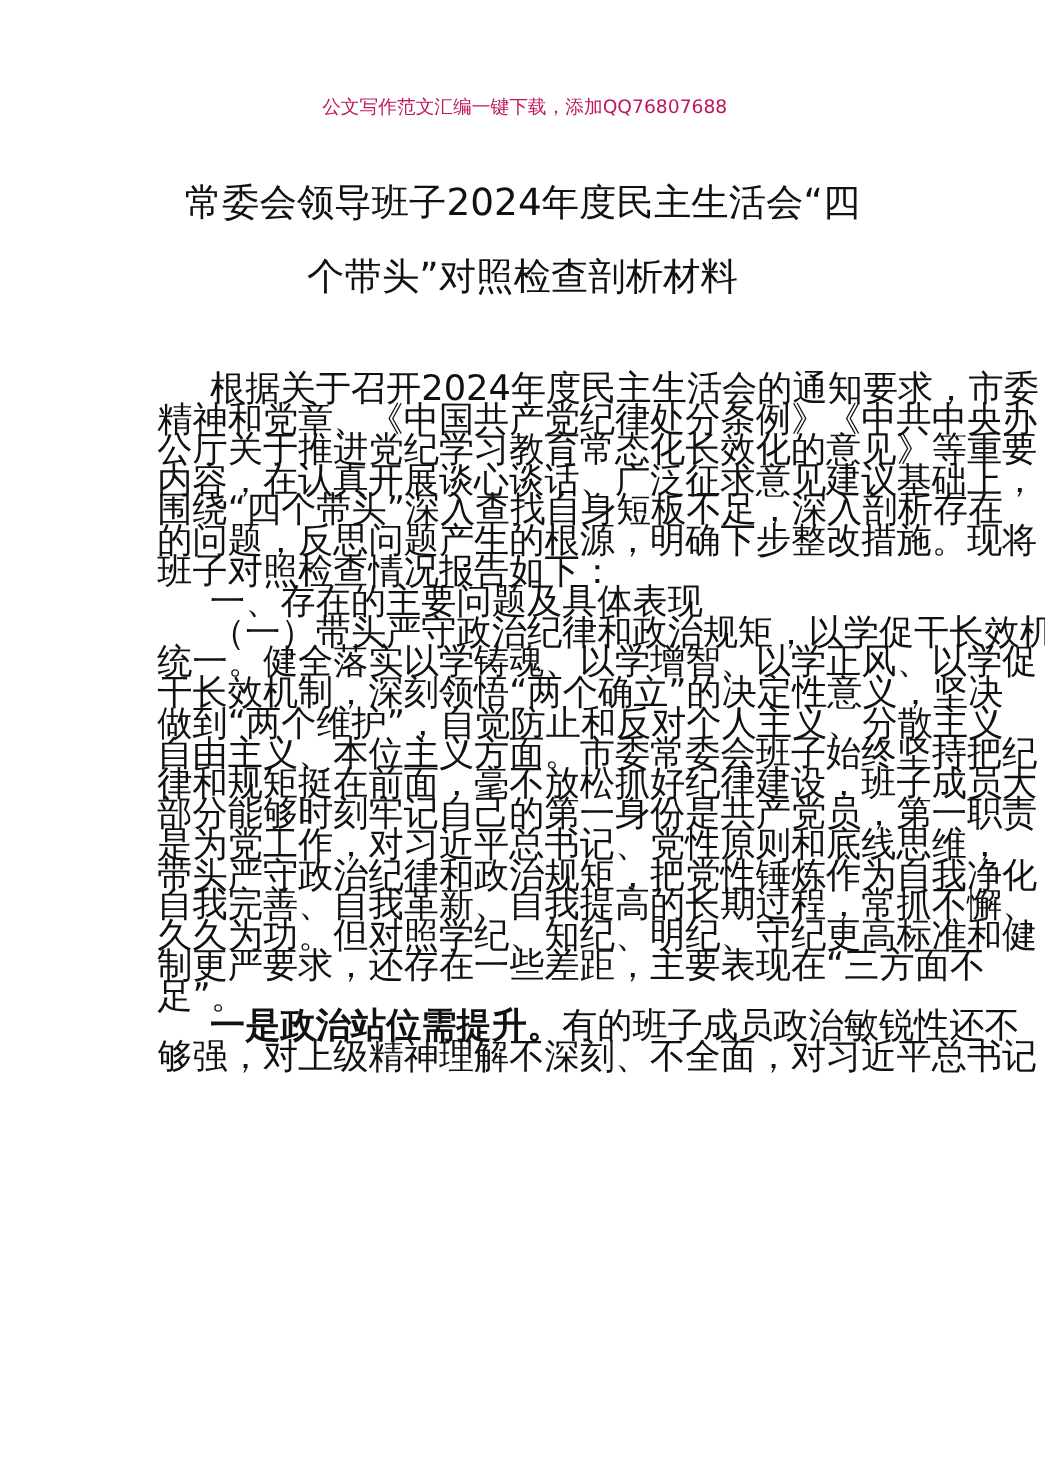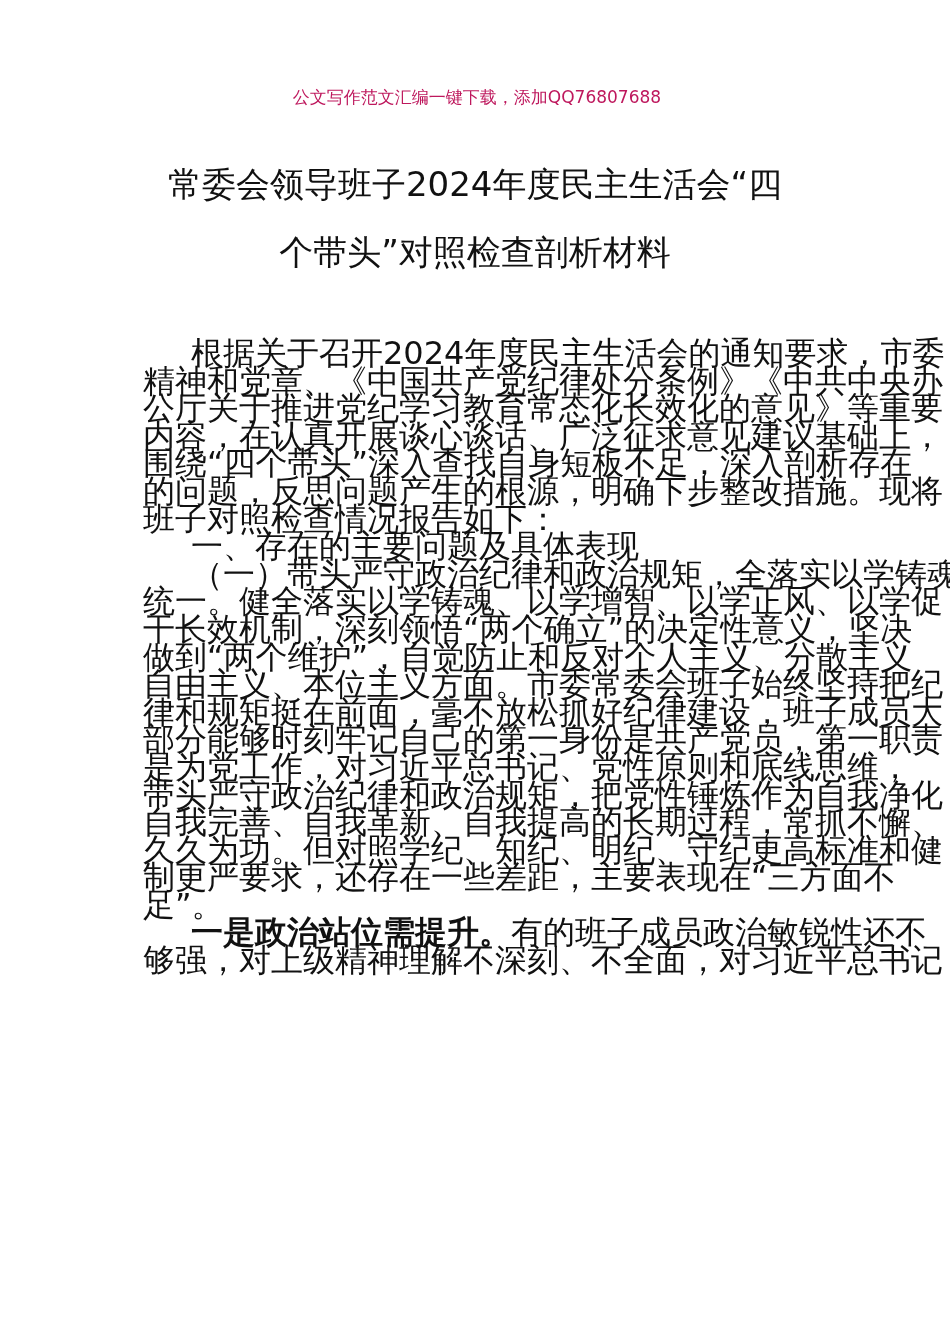--- a/index.html
+++ b/index.html
@@ -33,21 +33,21 @@
   <div class="line indent">根据关于召开2024年度民主生活会的通知要求，市委</div>
   <div class="line">精神和党章、《中国共产党纪律处分条例》《中共中央办</div>
   <div class="line">公厅关于推进党纪学习教育常态化长效化的意见》等重要</div>
   <div class="line">内容，在认真开展谈心谈话、广泛征求意见建议基础上，</div>
   <div class="line">围绕“四个带头”深入查找自身短板不足，深入剖析存在</div>
   <div class="line">的问题，反思问题产生的根源，明确下步整改措施。现将</div>
   <div class="line last">班子对照检查情况报告如下：</div>
 
   <div class="line last indent">一、存在的主要问题及具体表现</div>
 
-  <div class="line indent">（一）带头严守政治纪律和政治规矩，全落实以学铸魂</div>
+  <div class="line indent">（一）带头严守政治纪律和政治规矩，以学促干长效机</div>
   <div class="line">统一。健全落实以学铸魂、以学增智、以学正风、以学促</div>
   <div class="line">干长效机制，深刻领悟“两个确立”的决定性意义，坚决</div>
   <div class="line">做到“两个维护”，自觉防止和反对个人主义、分散主义</div>
   <div class="line">自由主义、本位主义方面。市委常委会班子始终坚持把纪</div>
   <div class="line">律和规矩挺在前面，毫不放松抓好纪律建设，班子成员大</div>
   <div class="line">部分能够时刻牢记自己的第一身份是共产党员，第一职责</div>
   <div class="line">是为党工作，对习近平总书记、党性原则和底线思维，</div>
   <div class="line">带头严守政治纪律和政治规矩，把党性锤炼作为自我净化</div>
   <div class="line">自我完善、自我革新、自我提高的长期过程，常抓不懈、</div>
   <div class="line">久久为功。但对照学纪、知纪、明纪、守纪更高标准和健</div>

